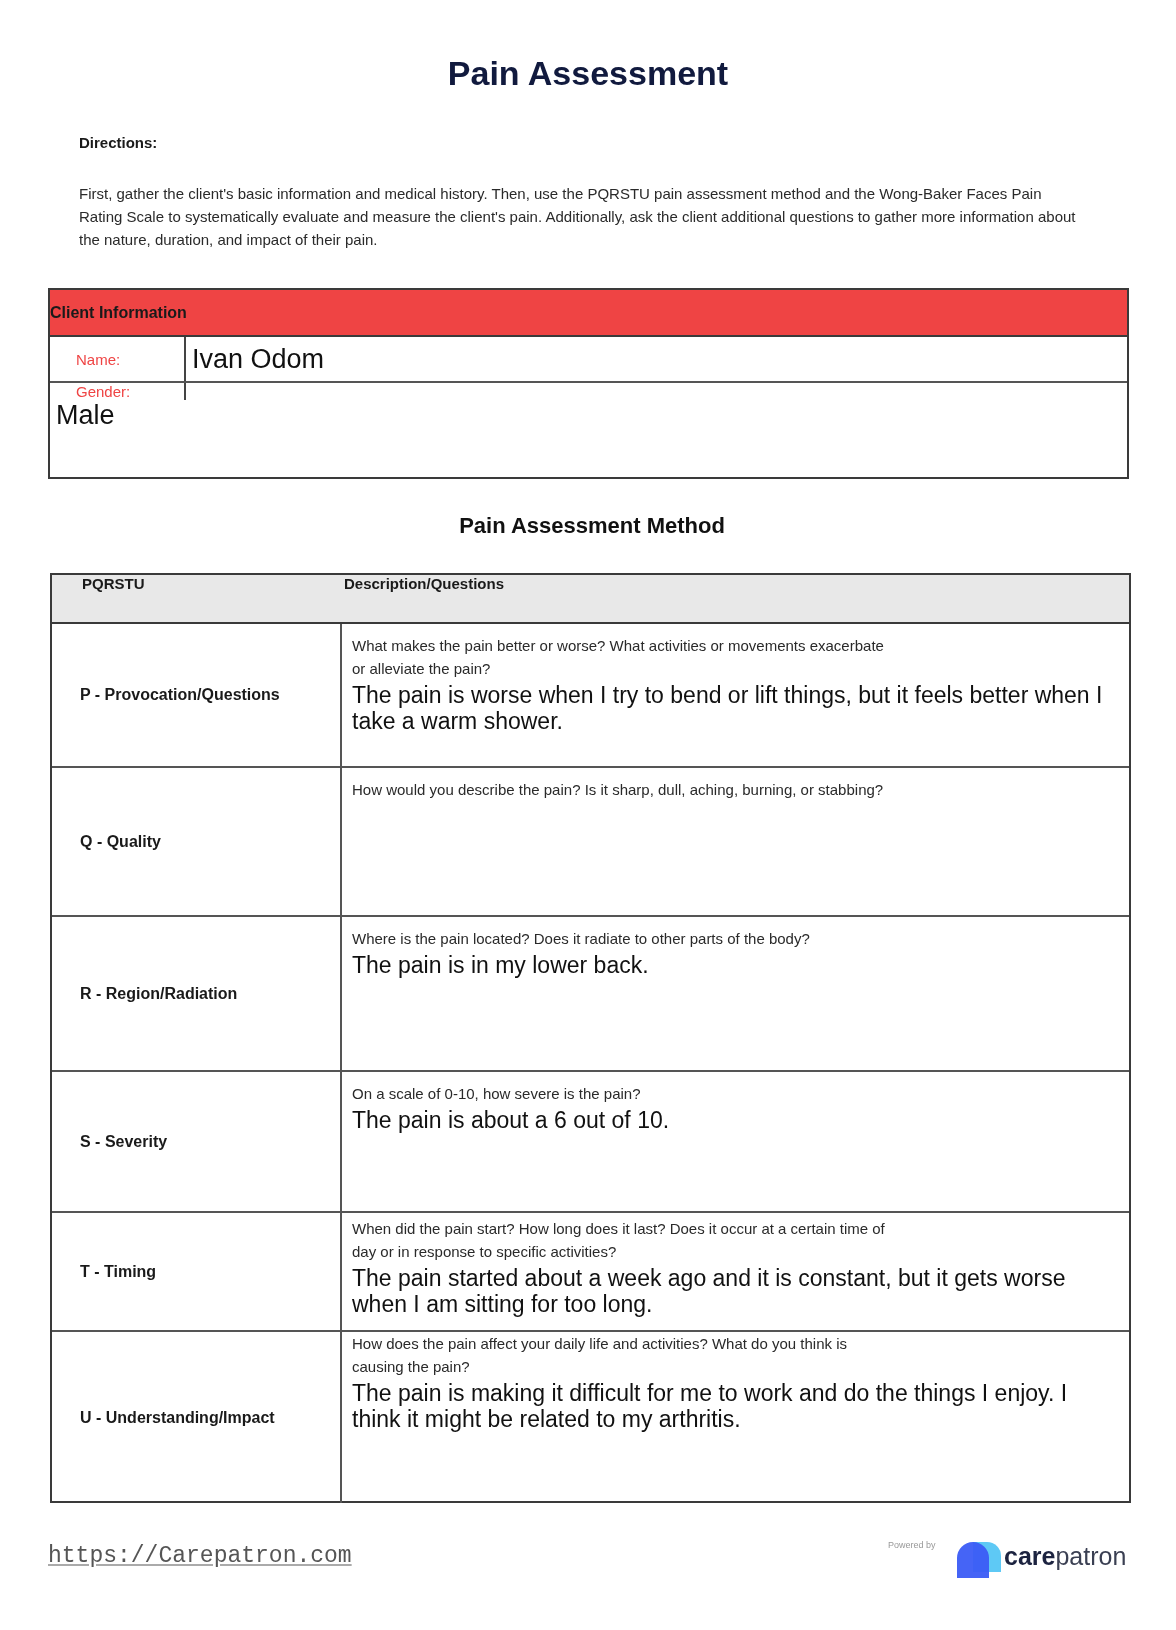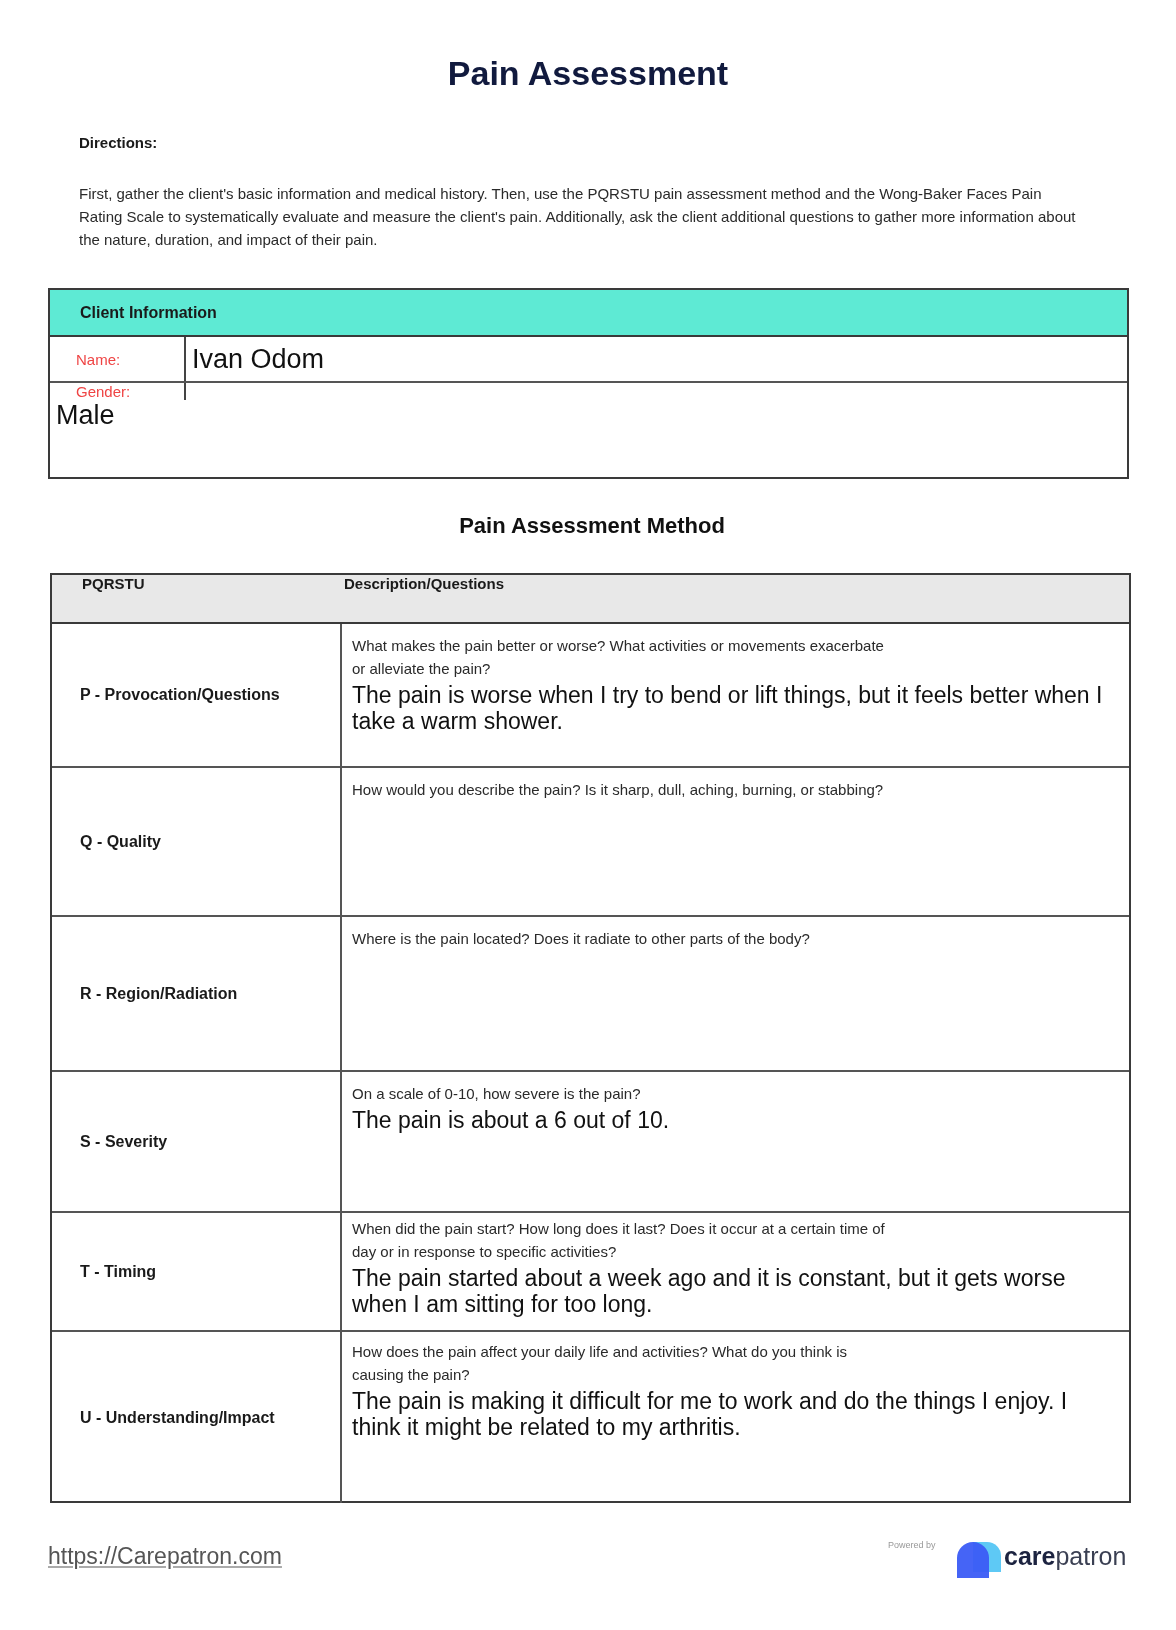--- a/index.html
+++ b/index.html
@@ -18,22 +18,22 @@
     position: absolute; left: 79px; top: 182px; width: 1000px;
     font-size: 15px; line-height: 23px; color: #2a2a2a;
   }
 
   
   .client-table {
     position: absolute; left: 48px; top: 288px; width: 1081px; height: 191px;
     border: 2px solid #3a3a3a;
   }
   .client-header {
-    height: 47px; background: #5eead4; border-bottom: 2px solid #3a3a3a;
-    display: flex; align-items: center; padding-left: 30px;
+    height: 47px; background: #ef4444; border-bottom: 2px solid #3a3a3a;
+    display: flex; align-items: center; 
     font-size: 16px; font-weight: bold; color: #1a1a1a;
   }
   .client-row {
     height: 46px; display: flex; border-bottom: 2px solid #555;
   }
   .client-row:last-child { border-bottom: none; height: 48px; flex-direction: column; }
   .client-label {
     width: 136px; border-right: 2px solid #444;
     display: flex; align-items: center; padding-left: 26px;
     font-size: 15px; color: #ef4444;
@@ -68,20 +68,21 @@
     font-size: 16px; font-weight: bold; color: #1a1a1a;
   }
   .method-desc { flex: 1; padding: 10px 8px 0 10px; }
   .question { font-size: 15px; line-height: 23px; color: #2a2a2a; max-width: 540px; }
   .answer { font-size: 23px; line-height: 26px; color: #111; margin-top: 2px; }
 
   .footer-link {
     position: absolute; left: 48px; top: 1543px;
     font-size: 23px; color: #555; text-decoration: underline;
     text-decoration-color: #aaa;
+    font-family: Liberation Mono, monospace;
   }
   .powered-by {
     position: absolute; left: 888px; top: 1540px;
     font-size: 9px; color: #999;
   }
   .logo {
     position: absolute; left: 955px; top: 1538px; width: 50px; height: 42px;
   }
   .brand {
     position: absolute; left: 1004px; top: 1542px;
@@ -129,20 +130,21 @@
     <div class="method-key">Q - Quality</div>
     <div class="method-desc">
       <div class="question">How would you describe the pain? Is it sharp, dull, aching, burning, or stabbing?</div>
     </div>
   </div>
 
   <div class="method-row" style="height:155px">
     <div class="method-key">R - Region/Radiation</div>
     <div class="method-desc">
       <div class="question" style="max-width:none">Where is the pain located? Does it radiate to other parts of the body?</div>
+      <div class="answer">The pain is in my lower back.</div>
     </div>
   </div>
 
   <div class="method-row" style="height:141px">
     <div class="method-key">S - Severity</div>
     <div class="method-desc">
       <div class="question">On a scale of 0-10, how severe is the pain?</div>
       <div class="answer">The pain is about a 6 out of 10.</div>
     </div>
   </div>
@@ -150,21 +152,21 @@
   <div class="method-row" style="height:119px">
     <div class="method-key">T - Timing</div>
     <div class="method-desc" style="padding-top:4px">
       <div class="question">When did the pain start? How long does it last? Does it occur at a certain time of day or in response to specific activities?</div>
       <div class="answer">The pain started about a week ago and it is constant, but it gets worse when I am sitting for too long.</div>
     </div>
   </div>
 
   <div class="method-row" style="height:171px">
     <div class="method-key">U - Understanding/Impact</div>
-    <div class="method-desc" style="padding-top:8px">
+    <div class="method-desc" style="padding-top:0">
       <div class="question">How does the pain affect your daily life and activities? What do you think is causing the pain?</div>
       <div class="answer">The pain is making it difficult for me to work and do the things I enjoy. I think it might be related to my arthritis.</div>
     </div>
   </div>
 </div>
 
 <a class="footer-link">https://Carepatron.com</a>
 <div class="powered-by">Powered by</div>
 <svg class="logo" viewBox="0 0 50 42">
   <path d="M18 4 h14 a14 14 0 0 1 14 14 v16 h-28 z" fill="#5ec9f5"></path>

